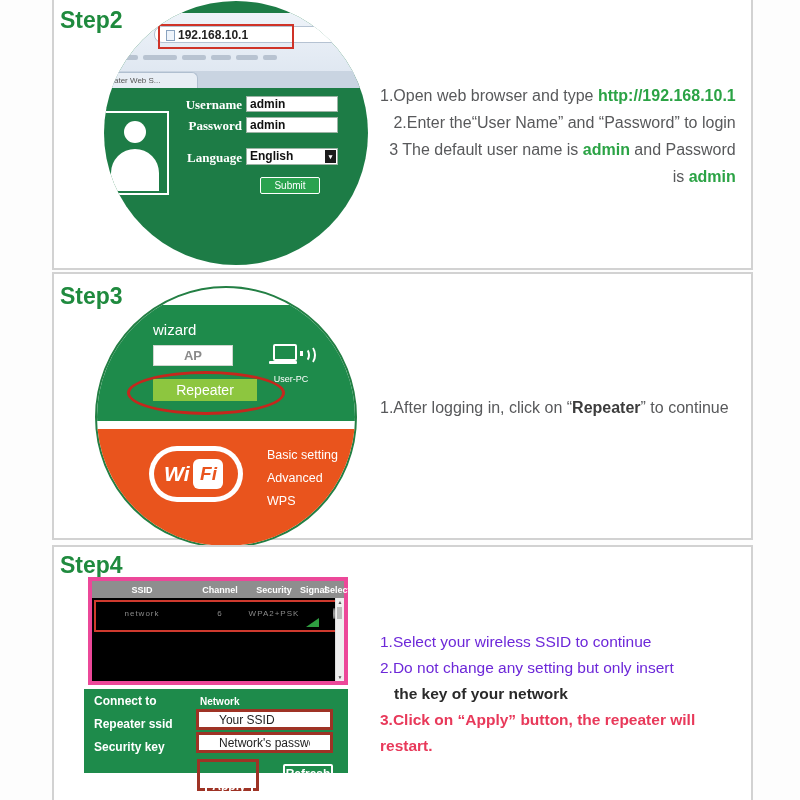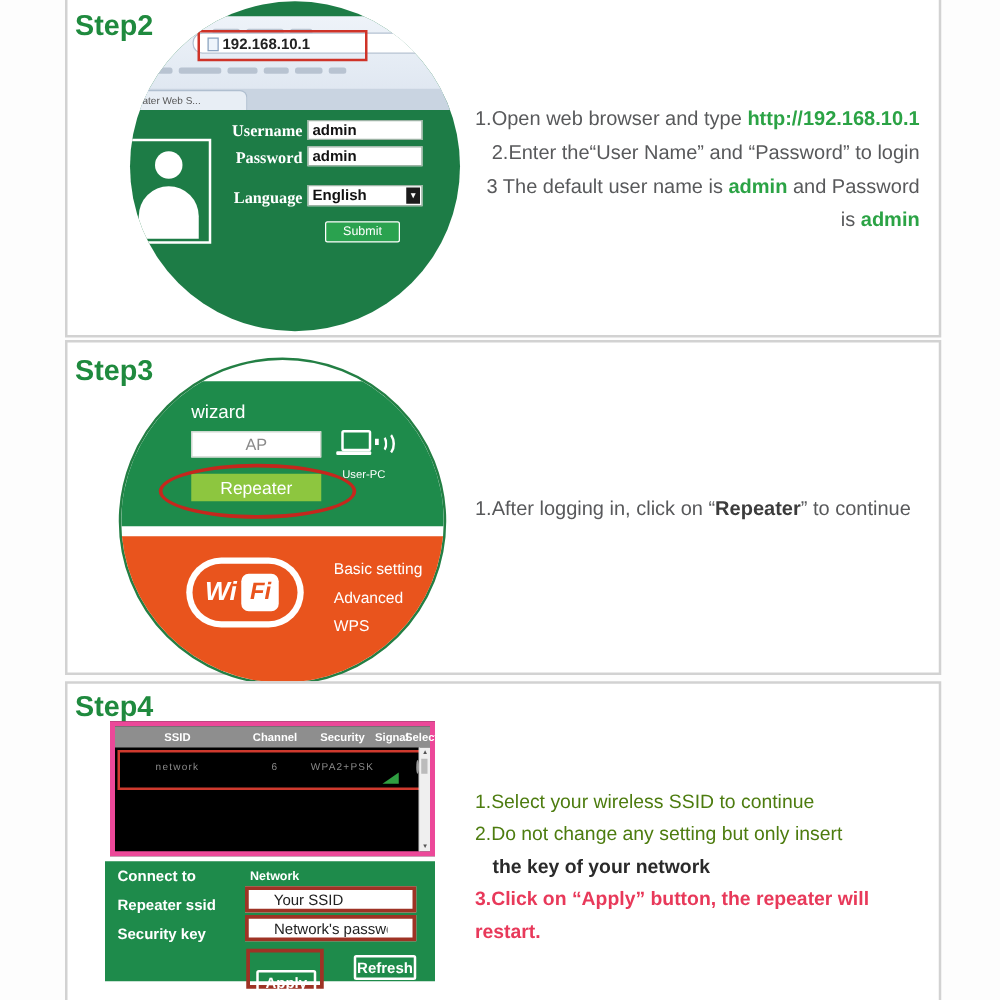--- a/index.html
+++ b/index.html
@@ -63,23 +63,23 @@
   .instr{position:absolute;left:326px;color:#58595b;font-size:16px;line-height:27px;}
   .green-t{color:#2ba345;font-weight:bold;}
   .bold-t{color:#3c3c3c;font-weight:bold;}
 
   
   #circle3{position:absolute;left:41px;top:12px;width:258px;height:258px;
     border-radius:50%;background:#fff;border:2px solid #237f44;overflow:hidden;}
   #band-green{position:absolute;left:0;top:17px;width:100%;height:116px;background:#1e8b4b;}
   #band-orange{position:absolute;left:0;top:141px;width:100%;height:117px;background:#e9541d;}
   #wizard-title{position:absolute;left:56px;top:33px;color:#fff;font-size:15px;}
-  #ap-btn{position:absolute;left:56px;top:57px;width:104px;height:21px;background:#fff;
+  #ap-btn{position:absolute;left:56px;top:57px;width:80px;height:21px;background:#fff;
     border:1px solid #cfd6cf;box-sizing:border-box;color:#8a8a8a;font-size:13px;
-    text-align:center;line-height:19px;}
+    text-align:center;line-height:19px;font-weight:bold;}
   #repeater-btn{position:absolute;left:56px;top:91px;width:104px;height:22px;background:#8dc63f;
     color:#fff;font-size:14px;text-align:center;line-height:22px;}
   #repeater-ellipse{position:absolute;left:30px;top:83px;width:152px;height:38px;
     border:3px solid #c5271d;border-radius:50%;}
   
   #userpc{position:absolute;left:170px;top:56px;width:48px;height:26px;}
   #pc-screen{position:absolute;left:6px;top:0;width:20px;height:13px;
     border:2px solid #fff;border-radius:2px;}
   #pc-base{position:absolute;left:2px;top:17px;width:28px;height:3px;background:#fff;border-radius:1px;}
   #pc-nub{position:absolute;left:33px;top:7px;width:3px;height:5px;background:#fff;}
@@ -110,35 +110,35 @@
     border-bottom:9px solid #2f9e41;margin:0 auto;}
   #radio-icon{width:7px;height:7px;border:1px solid #999;border-radius:50%;margin:0 auto;}
   #row-redbox{position:absolute;left:2px;top:19px;width:240px;height:28px;
     border:2px solid #cf3a2e;}
   #tbl-scroll{position:absolute;right:0;top:17px;bottom:0;width:8px;background:#efefef;
     border-left:1px solid #ddd;font-size:5px;color:#555;text-align:center;}
   #scroll-up{position:absolute;top:1px;left:0;width:8px;}
   #scroll-down{position:absolute;bottom:1px;left:0;width:8px;}
   #scroll-thumb{position:absolute;top:9px;left:1px;width:5px;height:12px;background:#bbb;}
 
-  #rep-form{position:absolute;left:30px;top:142px;width:264px;height:96px;background:#1e8b4b;}
+  #rep-form{position:absolute;left:30px;top:142px;width:264px;height:84px;background:#1e8b4b;}
   .form-label{position:absolute;left:10px;color:#fff;font-size:12px;font-weight:bold;}
   #connect-value{position:absolute;left:116px;top:7px;color:#fff;font-size:10px;font-weight:bold;}
   .form-input{position:absolute;left:112px;width:137px;height:21px;background:#fff;
     border:3px solid #9e3325;box-sizing:border-box;font-size:12px;color:#222;
     padding:0 20px;font-family:"Liberation Sans",sans-serif;}
   #apply-redbox{position:absolute;left:113px;top:70px;width:62px;height:32px;
     border:3px solid #9e3325;box-sizing:border-box;}
   .form-btn{position:absolute;height:20px;border:2px solid #fff;box-sizing:border-box;
     color:#fff;font-size:12px;font-weight:bold;text-align:center;line-height:16px;
     background:transparent;border-radius:2px;}
   #apply-btn{left:121px;top:87px;width:48px;}
   #refresh-btn{left:199px;top:75px;width:50px;}
 
-  .s4line{font-size:15.5px;line-height:26px;color:#4d7c0f;}
+  .s4line{font-size:15.5px;line-height:26px;color:#6d28d9;}
   .s4bold{color:#2a2a2a;font-weight:bold;margin-left:14px;}
   .s4red{color:#e8395a;font-weight:bold;}
 </style>
 </head>
 <body>
 
 <div class="pagebox" id="box-step2">
   <div class="steplabel" style="left:6px;top:8px;">Step2</div>
 
   <div id="circle2">

